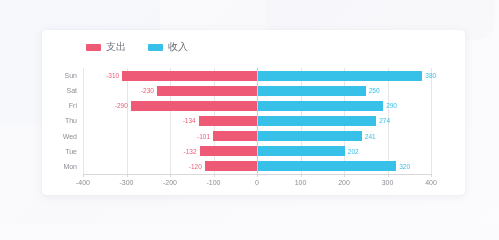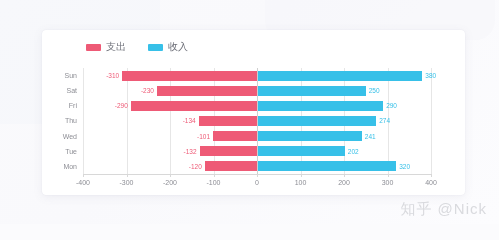--- a/index.html
+++ b/index.html
@@ -263,15 +263,14 @@
       <div class="xtick-mark" style="left: 258.5px;"></div>
       <div class="xtick-label" style="left: 258.5px;">100</div>
       <div class="xtick-mark" style="left: 302px;"></div>
       <div class="xtick-label" style="left: 302px;">200</div>
       <div class="xtick-mark" style="left: 345.5px;"></div>
       <div class="xtick-label" style="left: 345.5px;">300</div>
       <div class="xtick-mark" style="left: 389px;"></div>
       <div class="xtick-label" style="left: 389px;">400</div>
     </div>
 
-  <div id="watermark">知乎 @Nick</div>
 
 </div>
 
 </body></html>

